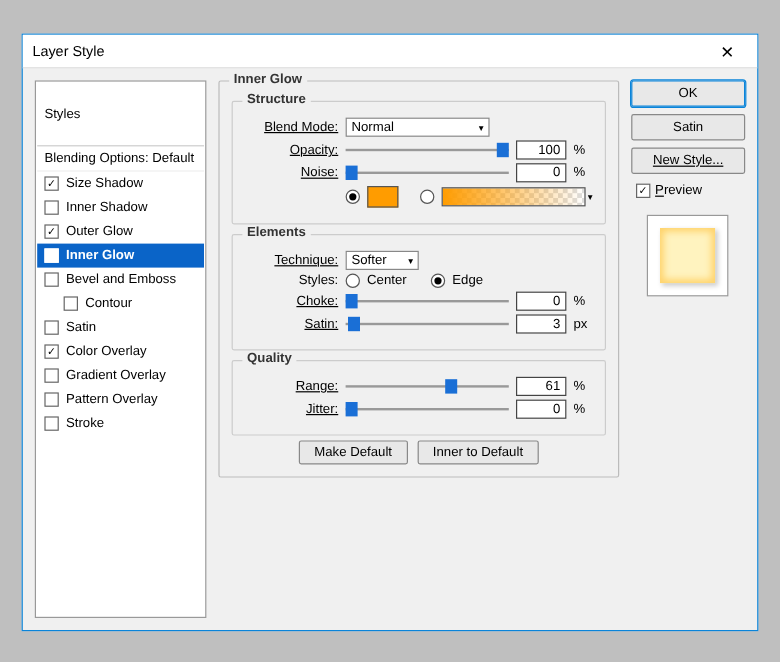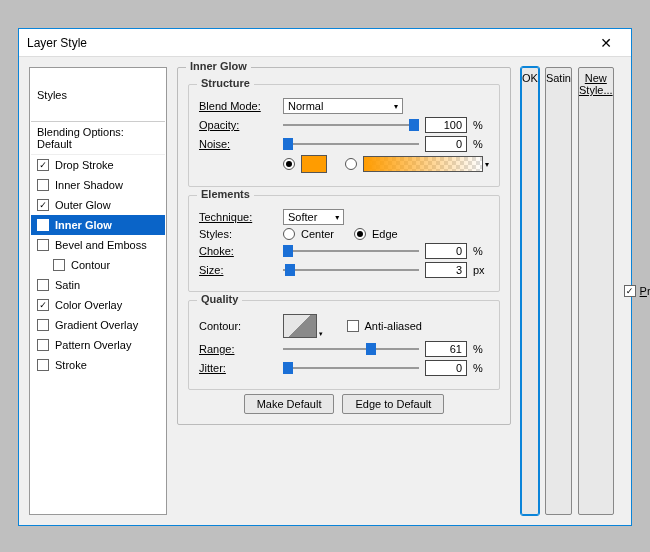--- a/index.html
+++ b/index.html
@@ -19,42 +19,42 @@
   .cbx{width:12px;height:12px;border:1px solid #666;background:#fff;display:inline-flex;align-items:center;justify-content:center;flex-shrink:0}
   .cbx.on::after{content:"✓";font-size:9px;line-height:1;color:#000}
   .item.sel .cbx{border-color:#fff}
   .item.sel .cbx.on::after{color:#fff}
   .center{flex:1;display:flex;flex-direction:column;gap:8px}
   .fieldset{border:1px solid #bbb;padding:8px 10px 10px;position:relative;border-radius:2px}
   .legend{position:absolute;top:-8px;left:8px;background:#f0f0f0;padding:0 4px;font-weight:700;color:#333}
   .sublegend{position:absolute;top:-8px;left:8px;background:#f0f0f0;padding:0 4px;font-weight:700;color:#333;font-size:11px}
   .innerfs{border:1px solid #ccc;position:relative;padding:10px 10px;margin-top:8px;border-radius:2px}
   .row{display:flex;align-items:center;gap:6px;margin:3px 0}
-  .lbl{width:78px;text-align:left}
+  .lbl{width:78px;text-align:right}
   .lbl.u{text-decoration:underline}
   .select{border:1px solid #888;background:#fff;padding:1px 4px;display:inline-flex;align-items:center;gap:18px}
   .select .chev{font-size:8px}
   .slider{flex:1;height:14px;position:relative}
   .slider .track{position:absolute;top:6px;left:0;right:0;height:2px;background:#999}
   .slider .thumb{position:absolute;top:1px;width:10px;height:12px;background:#1a6fd6}
   .nbox{width:42px;border:1px solid #444;background:#fff;text-align:right;padding:1px 4px}
   .unit{width:16px}
   .radio{width:12px;height:12px;border:1px solid #555;border-radius:50%;background:#fff;display:inline-flex;align-items:center;justify-content:center}
   .radio.on::after{content:"";width:6px;height:6px;border-radius:50%;background:#000}
   .swatch{width:26px;height:18px;border:1px solid #555;background:#ff9c00}
   .gradbar{width:120px;height:16px;border:1px solid #555;background:linear-gradient(90deg,#ff9c00 0%, rgba(255,156,0,0) 100%),
     repeating-conic-gradient(#ddd 0 25%, #fff 0 50%) 0 0/8px 8px}
   .gradbar-wrap{display:inline-flex;align-items:center;gap:2px}
   .gradbar-wrap .chev{font-size:8px}
   .contour{width:34px;height:24px;border:1px solid #555;background:linear-gradient(135deg,#e6e6e6 50%,#8a8a8a 50%);display:inline-flex}
   .contour-wrap{display:inline-flex;flex-direction:column}
   .contour-wrap .chev{font-size:7px;text-align:center}
   .btnrow{display:flex;gap:8px;justify-content:center;margin-top:4px}
   .btn{border:1px solid #888;background:#e8e8e8;padding:3px 12px;border-radius:2px;cursor:default}
-  .rightcol{width:100px;display:flex;flex-direction:row;gap:6px;align-items:stretch}
+  .rightcol{width:100px;display:flex;flex-direction:column;gap:6px;align-items:stretch}
   .rbtn{border:1px solid #888;background:#e8e8e8;padding:4px 0;border-radius:2px;text-align:center;cursor:default}
   .rbtn.primary{border:1px solid #0a84d9;outline:1px solid #0a84d9}
   .prevrow{display:flex;align-items:center;gap:4px;padding:2px 4px}
   .previewbox{width:68px;height:68px;border:1px solid #999;background:#fff;margin:6px auto 0;display:flex;align-items:center;justify-content:center}
   .previewinner{width:46px;height:46px;background:#fff3bf;box-shadow:0 0 6px 3px #ffd36b inset, 2px 2px 4px rgba(0,0,0,.2)}
 </style>
 </head>
 <body>
 <div class="backdrop">WWW.PSD-DUDE.COM</div>
 
@@ -64,21 +64,21 @@
     <div class="close">✕</div>
   </div>
   <div class="body">
 
     <div class="sidebar">
       <div class="hdr">Styles</div>
       <div class="sub">Blending Options: Default</div>
       <div id="sidebar-items">
           <div class="item">
             <span class="cbx on"></span>
-            <span>Drop Stroke</span>
+            <span>Size Shadow</span>
           </div>
           <div class="item">
             <span class="cbx"></span>
             <span>Inner Shadow</span>
           </div>
           <div class="item">
             <span class="cbx on"></span>
             <span>Outer Glow</span>
           </div>
           <div class="item sel">
@@ -181,45 +181,33 @@
           <div class="row">
             <span class="lbl u">Choke:</span>
             <div class="slider">
                 <div class="track"></div>
                 <div class="thumb" style="left:0"></div>
               </div>
             <span class="nbox">0</span>
             <span class="unit">%</span>
           </div>
           <div class="row">
-            <span class="lbl u">Size:</span>
+            <span class="lbl u">Satin:</span>
             <div class="slider">
                 <div class="track"></div>
                 <div class="thumb" style="left:2px"></div>
               </div>
             <span class="nbox">3</span>
             <span class="unit">px</span>
           </div>
         </div>
 
         <div class="innerfs">
           <div class="sublegend">Quality</div>
           <div class="row">
-            <span class="lbl">Contour:</span>
-            <span class="contour-wrap">
-              <span style="display:inline-flex">
-                  <span class="contour"></span>
-                  <span class="chev" style="align-self:flex-end;padding:0 2px">▾</span>
-                </span>
-            </span>
-            <span style="width:10px"></span>
-            <span class="cbx"></span>
-            <span>Anti-aliased</span>
-          </div>
-          <div class="row">
             <span class="lbl u">Range:</span>
             <div class="slider">
                 <div class="track"></div>
                 <div class="thumb" style="left:61%"></div>
               </div>
             <span class="nbox">61</span>
             <span class="unit">%</span>
           </div>
           <div class="row">
             <span class="lbl u">Jitter:</span>
@@ -227,21 +215,21 @@
                 <div class="track"></div>
                 <div class="thumb" style="left:0"></div>
               </div>
             <span class="nbox">0</span>
             <span class="unit">%</span>
           </div>
         </div>
 
         <div class="btnrow">
           <span class="btn">Make Default</span>
-          <span class="btn">Edge to Default</span>
+          <span class="btn">Inner to Default</span>
         </div>
       </div>
     </div>
 
     <div class="rightcol">
       <div class="rbtn primary">OK</div>
       <div class="rbtn">Satin</div>
       <div class="rbtn"><span style="text-decoration:underline">New Style...</span></div>
       <div class="prevrow">
         <span class="cbx on"></span>

